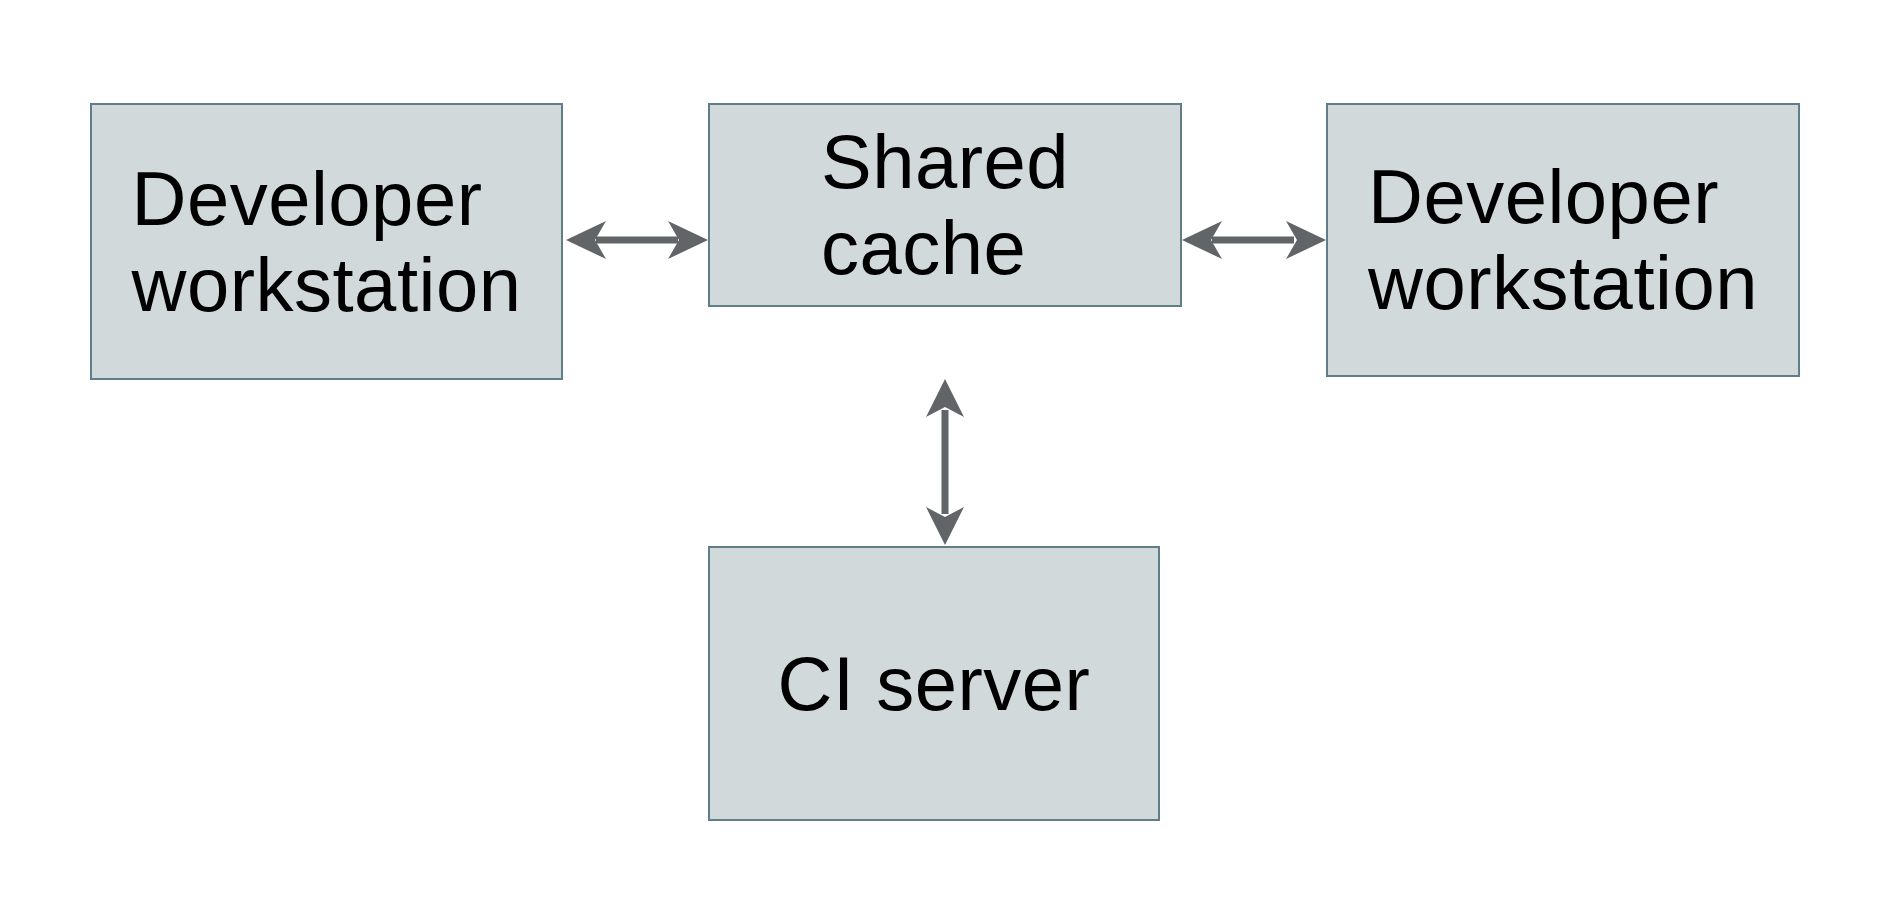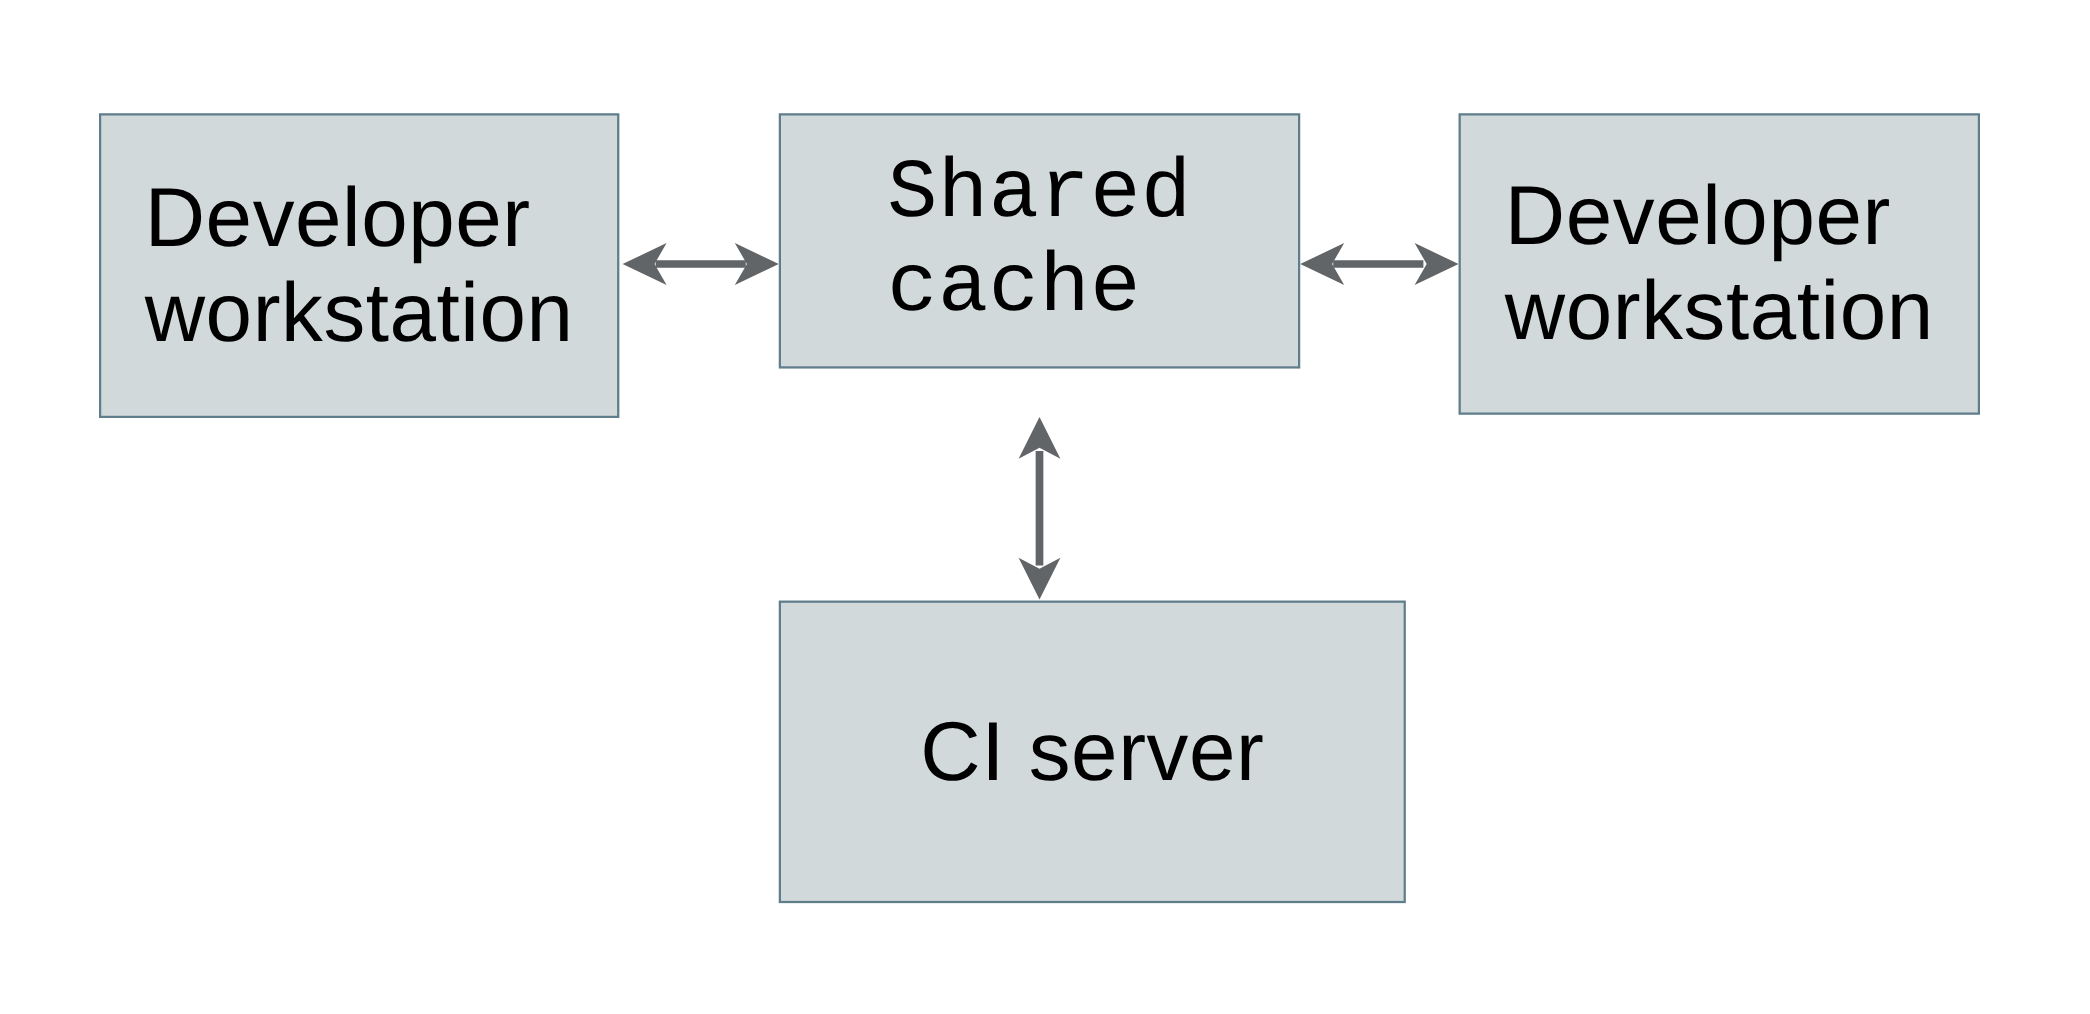--- a/index.html
+++ b/index.html
@@ -33,23 +33,23 @@
     justify-content: center;
   }
   .node-label {
     white-space: pre-line;
     color: #000000;
     font-size: 76px;
     line-height: 86px;
     letter-spacing: 0.5px;
   }
   .node-left          { left: 90px;   top: 103px; width: 473px; height: 277px; }
-  .node-center        { left: 708px;  top: 103px; width: 474px; height: 232px; font-family: Liberation Mono, monospace; }
+  .node-center        { left: 708px;  top: 103px; width: 474px; height: 204px; }
   .node-right         { left: 1326px; top: 103px; width: 474px; height: 274px; }
-  .node-bottom        { left: 708px;  top: 546px; width: 570px; height: 275px; }
+  .node-bottom        { left: 708px;  top: 546px; width: 452px; height: 275px; }
   .arrow-line {
     stroke: #616568;
     stroke-width: 7;
     fill: none;
   }
   .arrow-head {
     fill: #616568;
     stroke: none;
   }
 </style>

